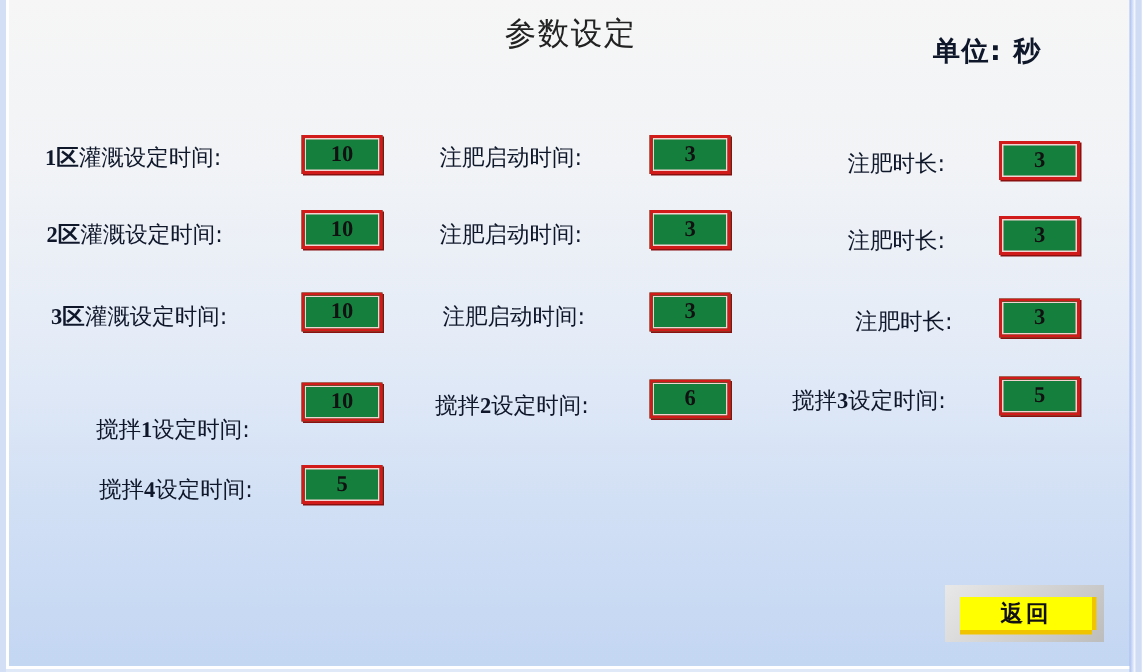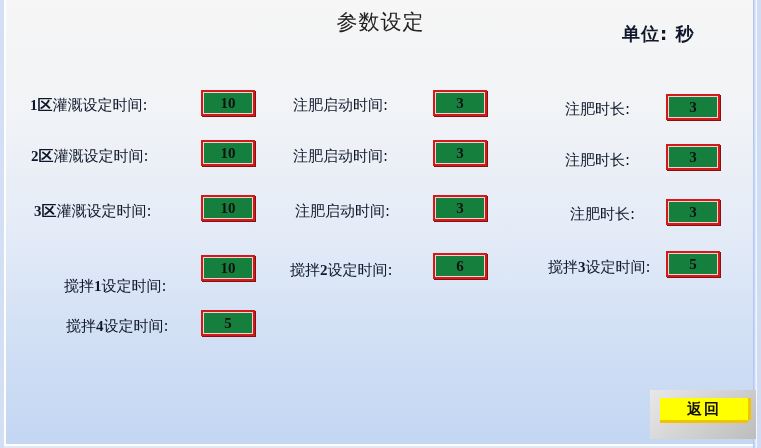--- a/index.html
+++ b/index.html
@@ -42,24 +42,23 @@
   .lbl b { font-family: "Liberation Serif", serif; font-weight: bold; }
   .val {
     position: absolute; width: 50px; height: 22px;
     background: #15803d;
     border: 2px solid #d11a1a;
     box-shadow: 1px 1px 0 #8a0f0f, inset 0 0 0 1px #f4d2d2;
     font-family: "Liberation Serif", serif; font-weight: bold; font-size: 15px;
     text-align: center; line-height: 22px; color: #111;
   }
   .btn-back {
-    position: absolute; left: 630px; top: 390px; width: 106px; height: 49px;
+    position: absolute; left: 630px; top: 390px; width: 106px; height: 38px;
     background: #c6c6c6;
     clip-path: polygon(0 0, 100% 0, 100% 100%, 0 100%);
-    margin-left: 20px;
   }
   .btn-back .bevel-top {
     position:absolute; left:0; top:0; width:100%; height:100%;
     background: linear-gradient(135deg, #e8e8e8 0%, #bdbdbd 100%);
   }
   .btn-back .face {
     position: absolute; left: 10px; top: 8px; width: 88px; height: 22px;
     background: #ffff00;
     box-shadow: 0 3px 0 #f1c400, 3px 0 0 #f1c400;
     font-size: 15px; font-weight: bold; color: #111; text-align: center; line-height: 22px;
@@ -97,21 +96,21 @@
 <div class="val" style="left:433px; top:195px;">3</div>
 <div class="lbl" style="left:570px; top:205px;">注肥时长:</div>
 <div class="val" style="left:666px; top:199px;">3</div>
 
 <div class="lbl" style="left:64px; top:277px;"><span>搅拌</span><b>1</b><span>设定时间:</span></div>
 <div class="val" style="left:201px; top:255px;">10</div>
 
 <div class="lbl" style="left:290px; top:261px;text-align:right;"><span>搅拌</span><b>2</b><span>设定时间:</span></div>
 <div class="val" style="left:433px; top:253px;">6</div>
 
-<div class="lbl" style="left:528px; top:258px;margin-left:20px;"><span>搅拌</span><b>3</b><span>设定时间:</span></div>
+<div class="lbl" style="left:528px; top:258px;"><span>搅拌</span><b>3</b><span>设定时间:</span></div>
 <div class="val" style="left:666px; top:251px;">5</div>
 
 <div class="lbl" style="left:66px; top:317px;text-align:right;"><span>搅拌</span><b>4</b><span>设定时间:</span></div>
 <div class="val" style="left:201px; top:310px;">5</div>
 
 <div class="btn-back">
   <div class="bevel-top"></div>
   <div class="face">返回</div>
 </div>
 

